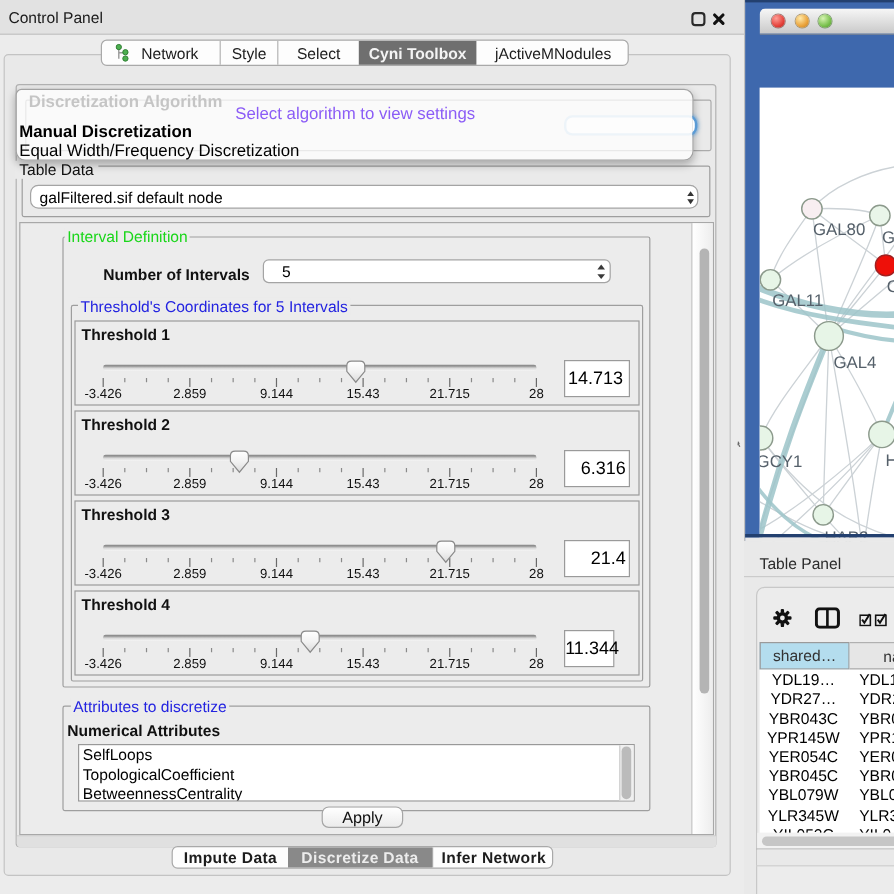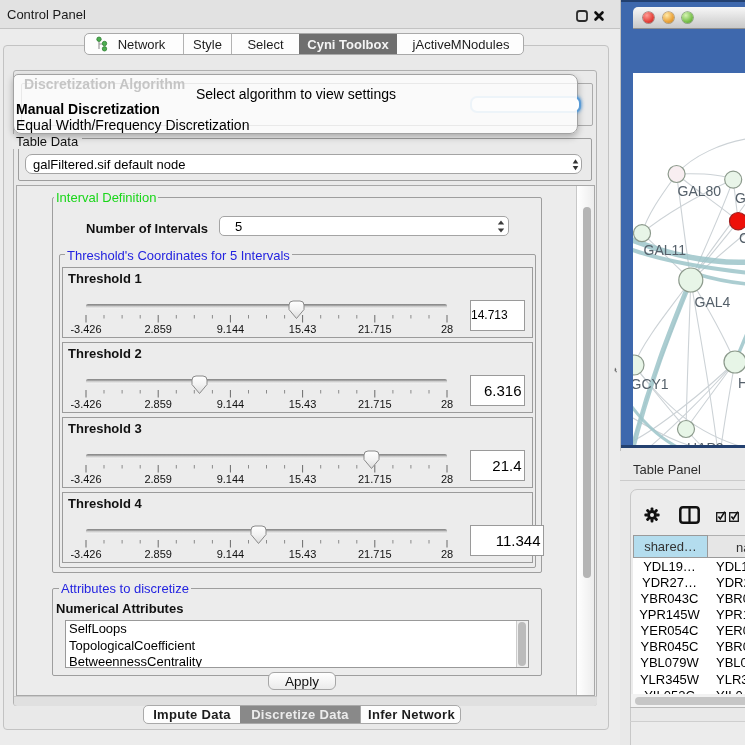--- a/index.html
+++ b/index.html
@@ -108,21 +108,21 @@
   <svg class="abs" style="left:287.5px;top:300px;" width="17" height="20" viewBox="0 0 17 20">
 <defs>
         <linearGradient id="thg0" x1="0" y1="0" x2="0" y2="1">
           <stop offset="0" stop-color="#ffffff"></stop>
           <stop offset="0.5" stop-color="#f2f2f2"></stop>
           <stop offset="1" stop-color="#dcdcdc"></stop>
         </linearGradient>
       </defs>
 <path d="M1 5 Q1 1 5 1 L12 1 Q16 1 16 5 L16 9.5 L8.5 18.5 L1 9.5 Z" fill="url(#thg0)" stroke="#8a8a8a" stroke-width="1"></path>
 </svg>
-  <div class="abs" style="left:470px;top:300px;width:55px;height:31px;background:#fff;border:1px solid #9a9a9a;font-size:12px;color:#000;text-align:left;line-height:29px;padding-right:2.5px;">14.713</div>
+  <div class="abs" style="left:470px;top:300px;width:55px;height:31px;background:#fff;border:1px solid #9a9a9a;font-size:15px;color:#000;text-align:center;line-height:29px;padding-right:2.5px;">14.713</div>
   <div class="abs" style="left:62px;top:342px;width:470.5px;height:71px;background:#ececec;border:1px solid #9b9b9b;"></div>
   <div class="abs b" style="left:68px;top:346px;font-size:13px;color:#111;text-align:right;">Threshold 2</div>
   <div class="abs" style="left:86px;top:379px;width:361px;height:5px;border-radius:2px;background:linear-gradient(#848484 0%,#9a9a9a 25%,#d8d8d8 55%,#f5f5f5 100%);"></div>
   <svg class="abs" style="left:80px;top:390px;" width="374" height="9" viewBox="0 0 374 9">
       <path d="M6.0 0 V7.5" stroke="#6a6a6a" stroke-width="1"></path>
       <path d="M24.0 0 V3.5" stroke="#8a8a8a" stroke-width="1"></path>
       <path d="M42.1 0 V3.5" stroke="#8a8a8a" stroke-width="1"></path>
       <path d="M60.2 0 V3.5" stroke="#8a8a8a" stroke-width="1"></path>
       <path d="M78.2 0 V7.5" stroke="#6a6a6a" stroke-width="1"></path>
       <path d="M96.3 0 V3.5" stroke="#8a8a8a" stroke-width="1"></path>
@@ -237,21 +237,21 @@
   <svg class="abs" style="left:250.0px;top:525px;" width="17" height="20" viewBox="0 0 17 20">
 <defs>
         <linearGradient id="thg3" x1="0" y1="0" x2="0" y2="1">
           <stop offset="0" stop-color="#ffffff"></stop>
           <stop offset="0.5" stop-color="#f2f2f2"></stop>
           <stop offset="1" stop-color="#dcdcdc"></stop>
         </linearGradient>
       </defs>
 <path d="M1 5 Q1 1 5 1 L12 1 Q16 1 16 5 L16 9.5 L8.5 18.5 L1 9.5 Z" fill="url(#thg3)" stroke="#8a8a8a" stroke-width="1"></path>
 </svg>
-  <div class="abs" style="left:470px;top:525px;width:74px;height:31px;background:#fff;border:1px solid #9a9a9a;font-size:15px;color:#000;text-align:right;line-height:29px;padding-right:2.5px;">11.344</div>
+  <div class="abs" style="left:470px;top:525px;width:42px;height:31px;background:#fff;border:1px solid #9a9a9a;font-size:15px;color:#000;text-align:right;line-height:29px;padding-right:2.5px;">11.344</div>
 
   <div class="abs" style="left:52px;top:588px;width:490px;height:88px;border:1px solid #9e9e9e;border-radius:2px;"></div>
   <div class="abs" style="left:59px;top:581px;font-size:13px;color:#2424e0;background:#ececec;padding:0 2px;">Attributes to discretize</div>
   <div class="abs b" style="left:56px;top:601px;font-size:13px;color:#111;">Numerical Attributes</div>
   <div class="abs" style="left:65px;top:620px;width:464px;height:48px;background:#fff;border:1px solid #999;overflow:hidden;">
     <div style="font-size:13px;color:#000;padding:0 0 0 3px;line-height:16.5px;">SelfLoops<br>TopologicalCoefficient<br>BetweennessCentrality</div>
   </div>
   <div class="abs" style="left:516px;top:621px;width:12px;height:46px;background:#f0f0f0;border-left:1px solid #ccc;"></div>
   <div class="abs" style="left:518px;top:622px;width:8px;height:44px;background:#bbb;border-radius:4px;"></div>
 
@@ -262,21 +262,21 @@
   <div class="abs b" style="left:143px;top:705px;width:318px;height:19px;background:#fdfdfd;border:1px solid #a9a9a9;border-radius:5px;overflow:hidden;font-size:13px;letter-spacing:0.3px;color:#1c1c1c;">
     <div class="abs" style="left:0;top:0;width:96px;height:19px;line-height:18px;text-align:center;">Impute Data</div>
     <div class="abs" style="left:96px;top:0;width:120px;height:19px;line-height:18px;text-align:center;background:#898989;color:#ececec;">Discretize Data</div>
     <div class="abs" style="left:216px;top:0;width:102px;height:19px;line-height:18px;text-align:center;border-left:1px solid #a9a9a9;">Infer Network</div>
   </div>
 
   <div class="abs" style="left:13px;top:74px;width:565px;height:60px;background:rgba(255,255,255,0.74);border:1px solid #a2a2a2;border-radius:5px 8px 8px 8px;box-shadow:0 3px 7px rgba(0,0,0,0.28);"></div>
   <div class="abs" style="left:577px;top:91px;width:13px;height:32px;overflow:hidden;">
     <div style="position:absolute;left:-107px;top:5px;width:111px;height:17px;background:#fff;border:2.5px solid #5b9bd5;border-radius:7px;box-shadow:0 0 3px 1px rgba(91,155,213,0.8);"></div>
   </div>
-  <div class="abs" style="left:196px;top:86px;font-size:14px;color:#000000;">Select algorithm to view settings</div>
+  <div class="abs" style="left:196px;top:86px;font-size:14px;color:#8b5cf6;">Select algorithm to view settings</div>
   <div class="abs b" style="left:16px;top:101px;font-size:14px;color:#000;">Manual Discretization</div>
   <div class="abs" style="left:16px;top:117px;font-size:14px;color:#000;">Equal Width/Frequency Discretization</div>
 
   <svg class="abs" style="left:614px;top:367px;" width="7" height="8" viewBox="0 0 7 8">
     <path d="M1 0.5 L2.5 2.5 L1.8 3 L3 5 L2 5.5 L1 3.5 L0.4 4.5 Z" fill="#666"></path>
   </svg>
 </div>
 
 <div class="abs" style="left:620px;top:0;width:125px;height:451px;background:#3e68ad;border-left:1px solid #c0c0c0;">
   <div class="abs" style="left:0;top:0;width:125px;height:2px;background:#23406f;"></div>

